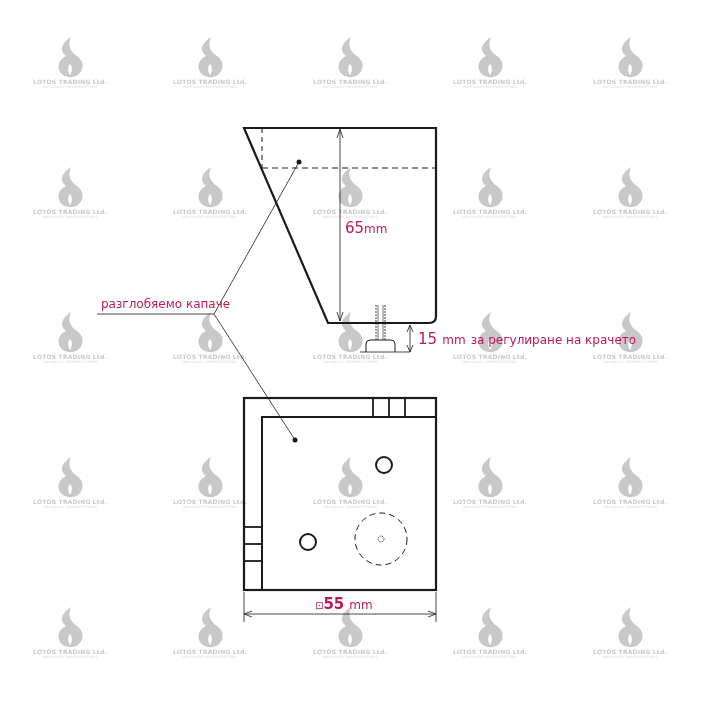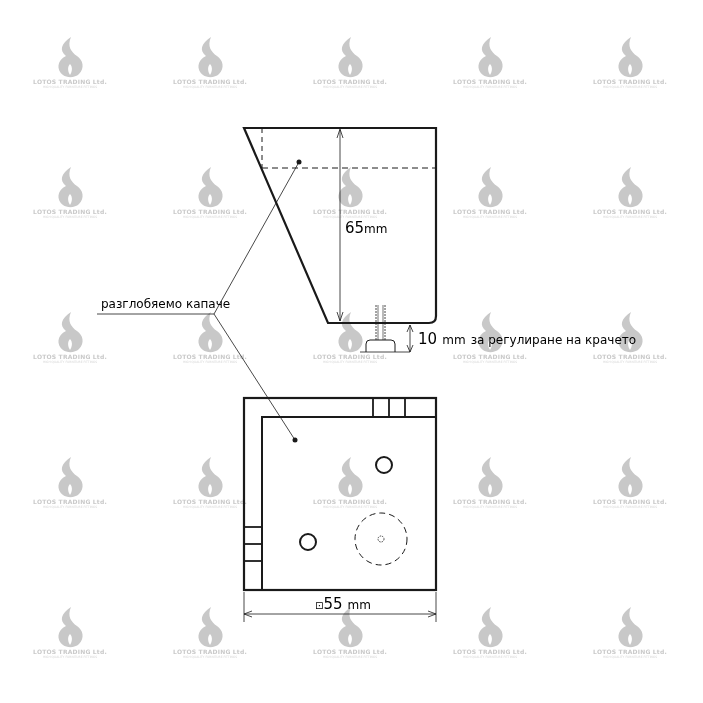--- a/index.html
+++ b/index.html
@@ -2,21 +2,21 @@
 <html><head>
 <meta charset="utf-8">
 <style>
   html, body { margin:0; padding:0; background:#ffffff; }
   body { width:703px; height:703px; position:relative; overflow:hidden; font-family:"DejaVu Sans", sans-serif; }
   .wm { position:absolute; width:100px; height:70px; text-align:center; opacity:1; }
   .wm svg { display:block; margin:0 auto; }
   .wm .t1 { font-size:6px; font-weight:bold; color:#c9c9c9; letter-spacing:0.2px; white-space:nowrap; }
   .wm .t2 { font-size:3px; color:#d4d4d4; white-space:nowrap; }
   #drawing { position:absolute; left:0; top:0; }
-  .lbl { position:absolute; color:#000000; white-space:nowrap; }
+  .lbl { position:absolute; color:#be185d; white-space:nowrap; }
 </style>
 </head>
 <body>
 
 <div id="watermarks">
     <div class="wm" style="left: 20px; top: 36px;">
       <svg width="34" height="42" viewBox="0 0 34 42">
         <path d="M18 1 C8 8 6 14 13 20 C4 24 3 34 10 39 C14 42 22 42 26 38 C32 32 30 24 24 20 C18 16 14 10 18 1 Z" fill="#c8c8c8"></path>
         <path d="M17 28 C14 31 15 36 17 39 C19 36 20 31 17 28 Z" fill="#ffffff"></path>
       </svg>
@@ -269,23 +269,23 @@
     <path d="M252 611 L244 614 L252 617" stroke-width="0.8"></path>
     <path d="M428 611 L436 614 L428 617" stroke-width="0.8"></path>
   </g>
 </svg>
 
 <div class="lbl" style="left:345px; top:218px;">
   <span style="font-size:15px;">65</span><span style="font-size:12px;">mm</span>
 </div>
 
 <div class="lbl" style="left:418px; top:329px;">
-  <span style="font-size:15px;">10</span>
+  <span style="font-size:15px;">15</span>
   <span style="font-size:12px;">mm</span>
   <span style="font-size:12px;margin-top:18px;">за регулиране на крачето</span>
 </div>
 
 <div class="lbl" style="left:101px; top:297px; font-size:12px;text-align:right;">разглобяемо капаче</div>
 
 <div class="lbl" style="left:315px; top:594px;">
-  <span style="font-size:10px;">⊡</span><span style="font-size:15px;">55</span>
+  <span style="font-size:10px;">⊡</span><span style="font-size:15px;font-weight:bold;">55</span>
   <span style="font-size:12px;">mm</span>
 </div>
 
 </body></html>

